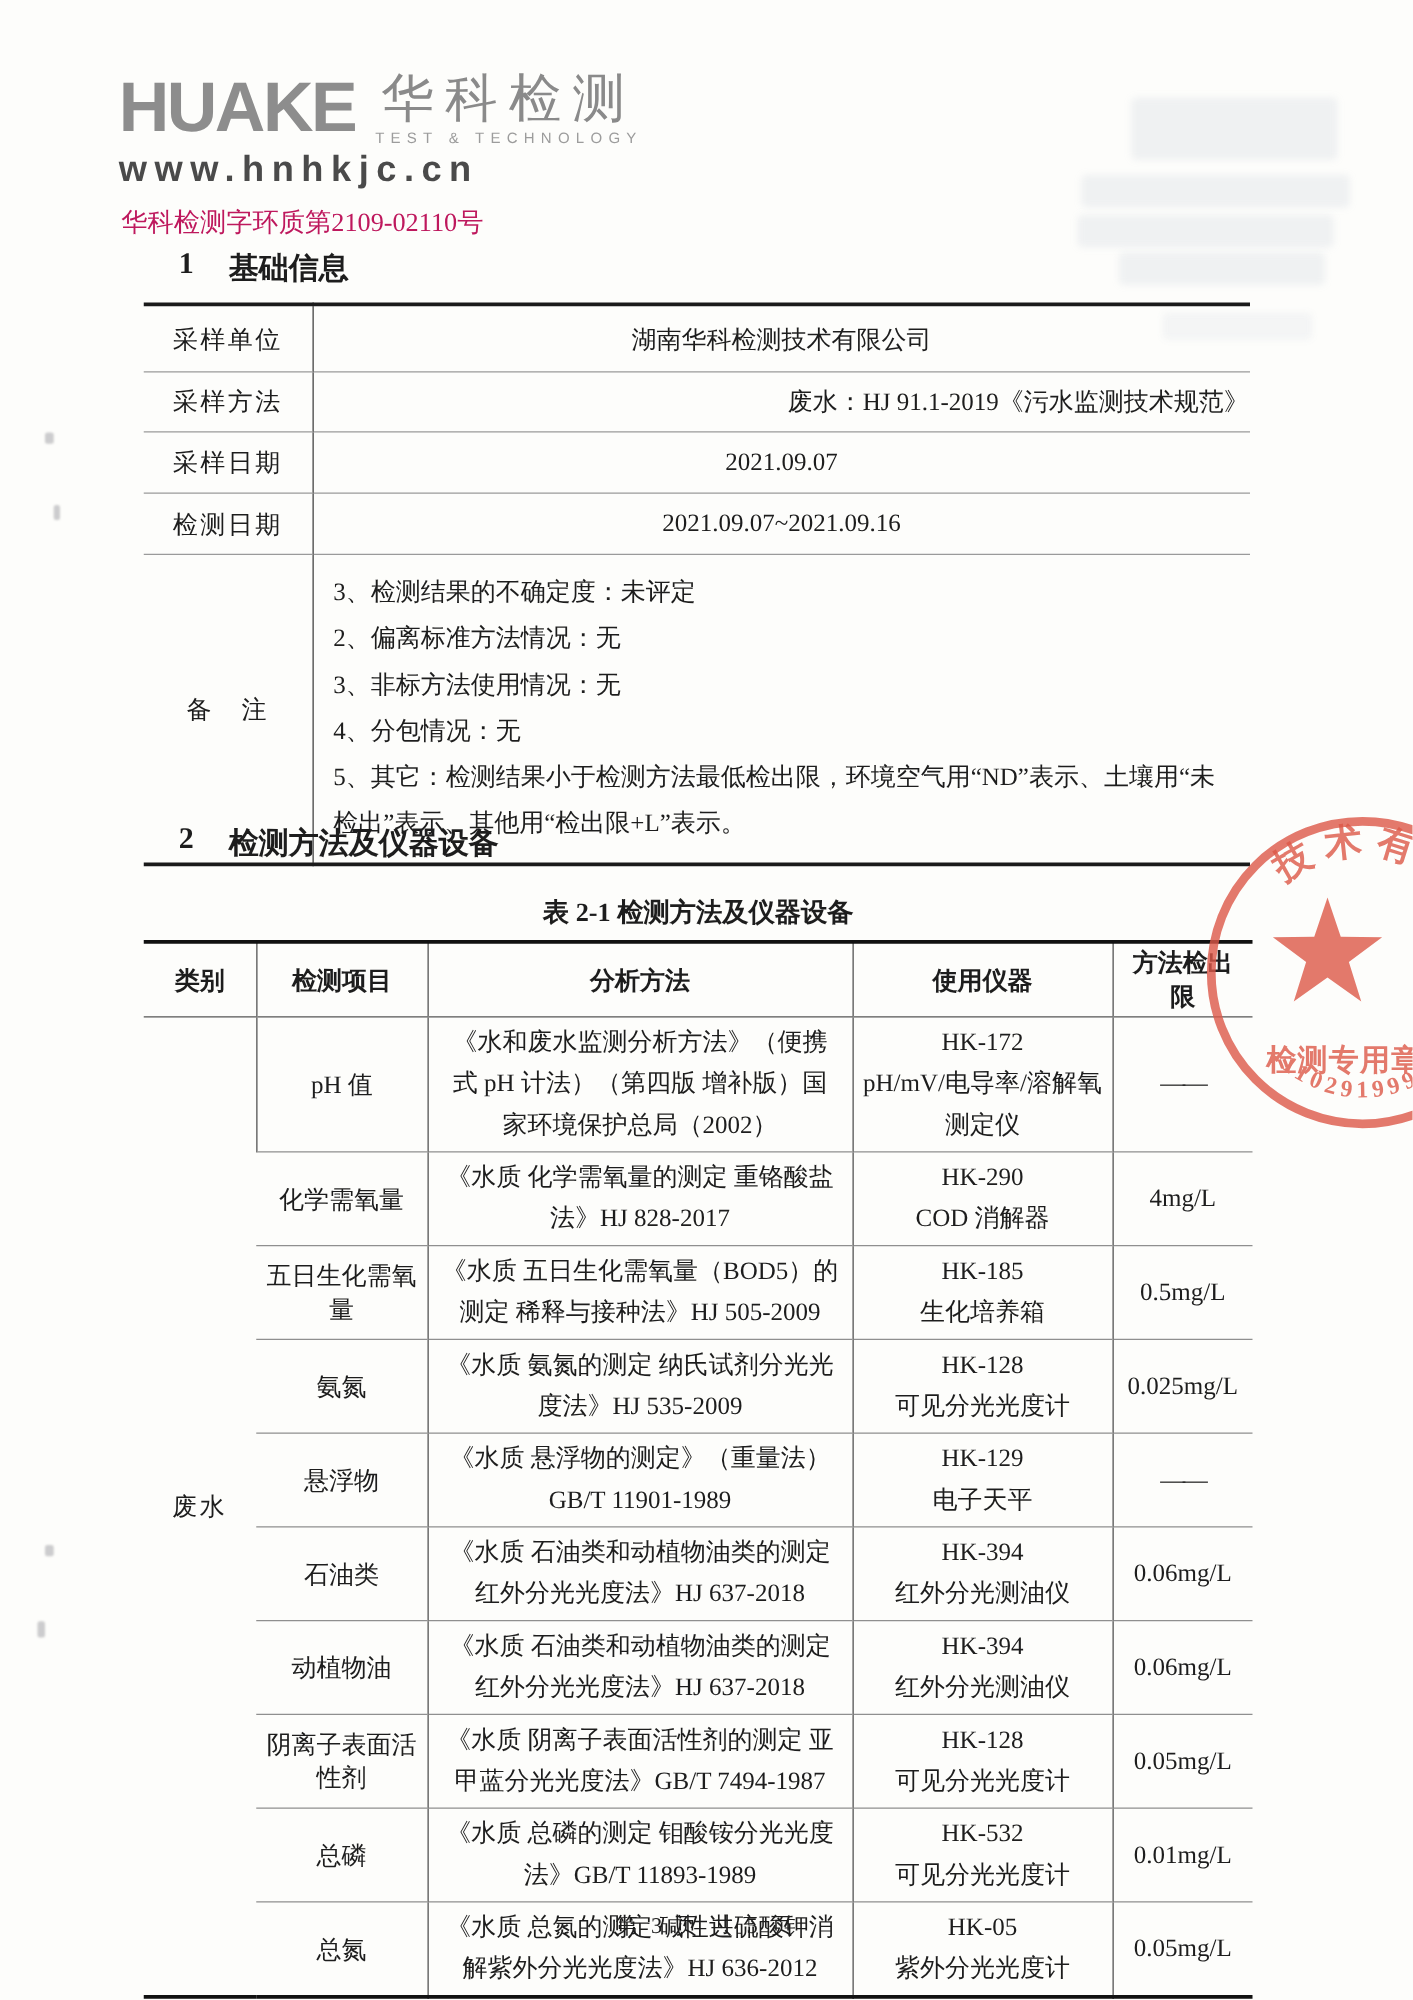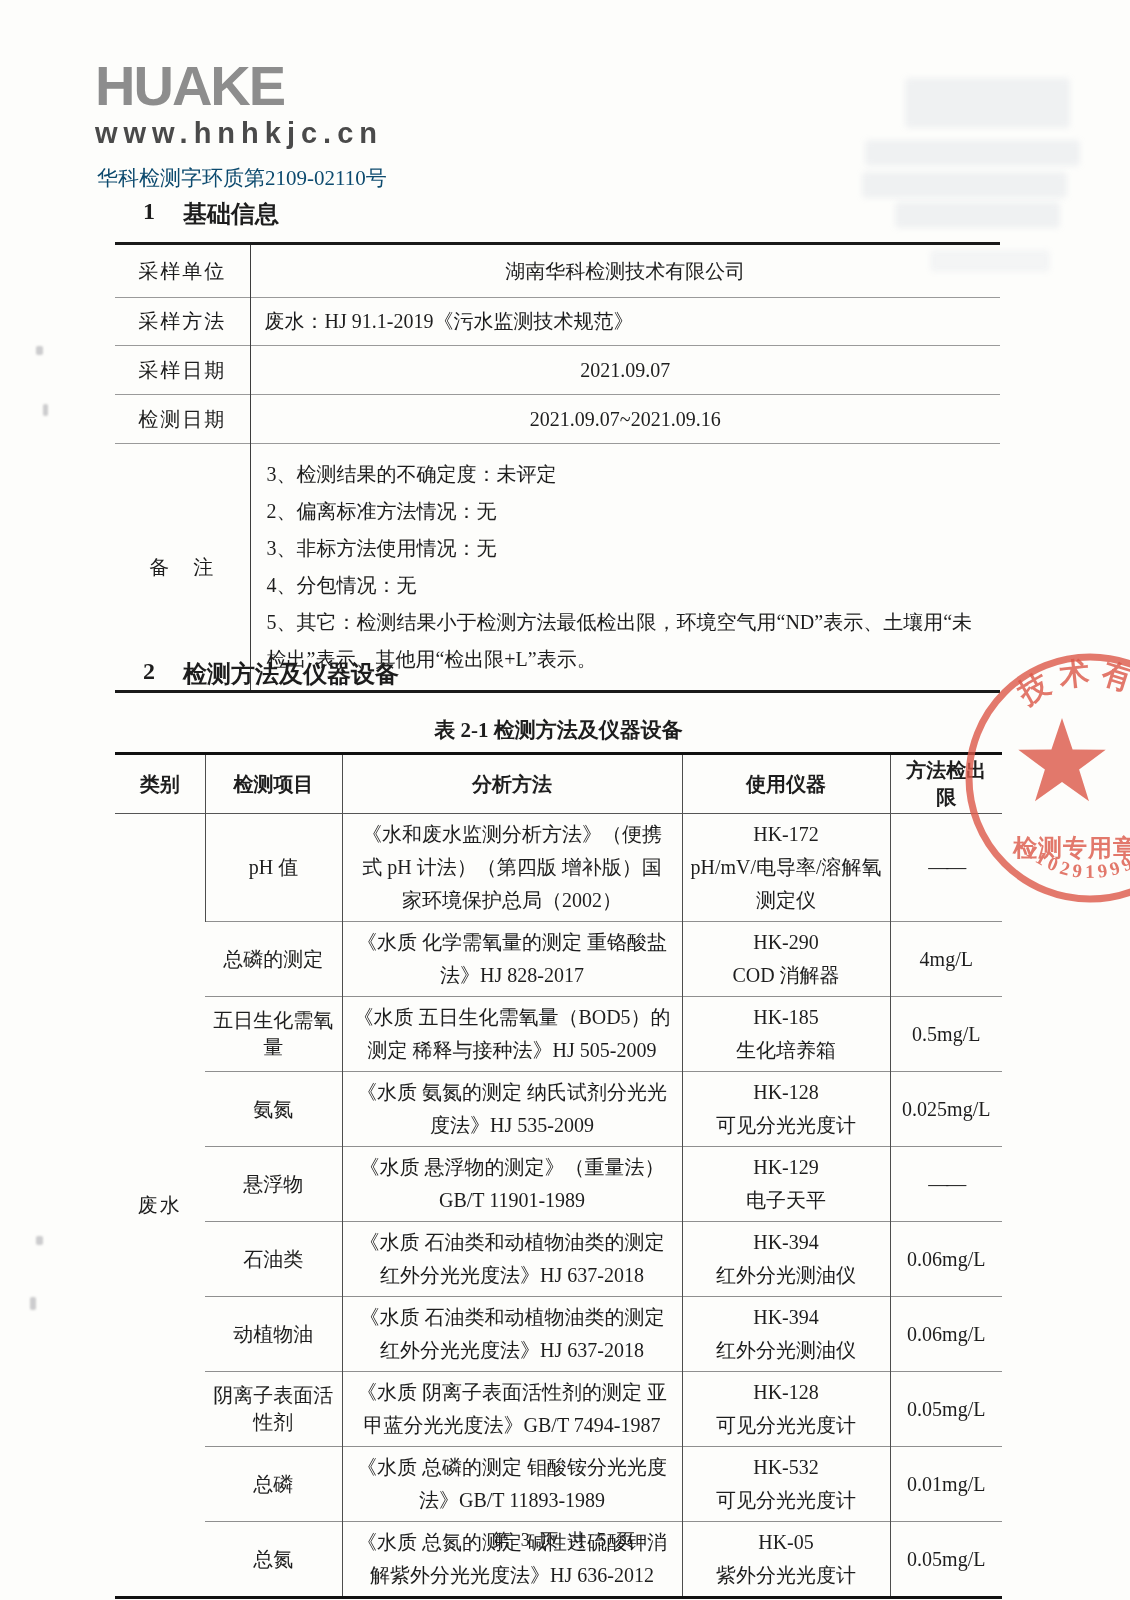--- a/index.html
+++ b/index.html
@@ -15,38 +15,38 @@
   .logo{position:absolute;left:95px;top:58px;}
   .logo-row{display:flex;align-items:flex-start;text-align:center;}
   .logo-en{font-family:"Liberation Sans","DejaVu Sans",sans-serif;font-weight:bold;
     font-size:56px;line-height:56px;color:#8d8d8d;letter-spacing:-2px;transform:scaleY(1.0);}
   .logo-cn-block{margin-left:16px;}
   .logo-cn{font-size:42px;line-height:44px;color:#8a8a8a;letter-spacing:9px;font-weight:500;}
   .logo-sub{font-family:"Liberation Sans","DejaVu Sans",sans-serif;font-size:12px;color:#9c9c9c;
     letter-spacing:5px;margin-top:1px;}
   .website{font-family:"Liberation Sans","DejaVu Sans",sans-serif;font-weight:bold;
     font-size:29px;color:#4a4a4a;letter-spacing:6px;margin-top:3px;}
-  .doc-number{position:absolute;left:97px;top:164px;font-size:21px;color:#0c4a6e;}
+  .doc-number{position:absolute;left:97px;top:164px;font-size:21px;color:#be185d;}
 
   
   .sec-heading{position:absolute;left:143px;font-weight:bold;font-size:24px;display:flex;}
   .sec-heading .no{margin-right:28px;}
   .h1{top:198px;} .h2{top:658px;}
   .tbl-caption{position:absolute;left:115px;width:887px;top:716px;text-align:center;
     font-weight:bold;font-size:21px;}
 
   
   table{border-collapse:collapse;table-layout:fixed;}
   .t1{position:absolute;left:115px;top:242px;width:885px;
     border-top:3px solid #1a1a1a;border-bottom:3px solid #1a1a1a;}
   .t1 td{font-size:20px;vertical-align:middle;}
   .t1 tr + tr td{border-top:1px solid #9a9a9a;}
   .t1 td.lbl{border-right:1.2px solid #3d3d3d;text-align:center;letter-spacing:2px;}
   .t1 td.val-c{text-align:center;}
-  .t1 td.val-l{text-align:left;padding-left:14px;}
+  .t1 td.val-l{text-align:right;padding-left:14px;}
   .t1 td.remarks{padding:12px 16px;line-height:37px;text-align:left;}
 
   .t2{position:absolute;left:115px;top:752px;width:887px;
     border-top:3.5px solid #111;border-bottom:3px solid #111;}
   .t2 th,.t2 td{font-size:20px;text-align:center;vertical-align:middle;padding:2px 6px;}
   .t2 th{font-weight:bold;}
   .t2 th + th, .t2 td + td{border-left:1px solid #4d4d4d;}
   .t2 tbody tr + tr td{border-top:1px solid #8f8f8f;}
   .t2 thead tr{height:57px;}
   .t2 thead th{border-bottom:1px solid #555;}
@@ -72,20 +72,24 @@
 <div class="smudge" style="left:930px;top:250px;width:120px;height:22px;opacity:.7;"></div>
 
 <div class="artifact" style="left:36px;top:346px;width:7px;height:9px;"></div>
 <div class="artifact" style="left:43px;top:404px;width:5px;height:12px;"></div>
 <div class="artifact" style="left:36px;top:1236px;width:7px;height:9px;"></div>
 <div class="artifact" style="left:30px;top:1297px;width:6px;height:13px;"></div>
 
 <div class="logo">
   <div class="logo-row">
     <div class="logo-en">HUAKE</div>
+    <div class="logo-cn-block">
+      <div class="logo-cn">华科检测</div>
+      <div class="logo-sub">TEST &amp; TECHNOLOGY</div>
+    </div>
   </div>
   <div class="website">www.hnhkjc.cn</div>
 </div>
 
 <div class="doc-number">华科检测字环质第2109-02110号</div>
 
 <div class="sec-heading h1">
   <span class="no">1</span>
   <span>基础信息</span>
 </div>
@@ -154,21 +158,21 @@
       <td class="cat" rowspan="10">废水</td>
       <td>pH 值</td>
       <td class="method">《水和废水监测分析方法》（便携式 pH 计法）（第四版 增补版）国家环境保护总局（2002）</td>
       <td>
         <div class="line">HK-172</div>
         <div class="line">pH/mV/电导率/溶解氧测定仪</div>
       </td>
       <td class="dash">——</td>
     </tr>
     <tr style="height:67px;">
-      <td>总磷的测定</td>
+      <td>化学需氧量</td>
       <td class="method">《水质 化学需氧量的测定 重铬酸盐法》HJ 828-2017</td>
       <td>
         <div class="line">HK-290</div>
         <div class="line">COD 消解器</div>
       </td>
       <td>4mg/L</td>
     </tr>
     <tr style="height:68px;">
       <td>五日生化需氧量</td>
       <td class="method">《水质 五日生化需氧量（BOD5）的测定 稀释与接种法》HJ 505-2009</td>

